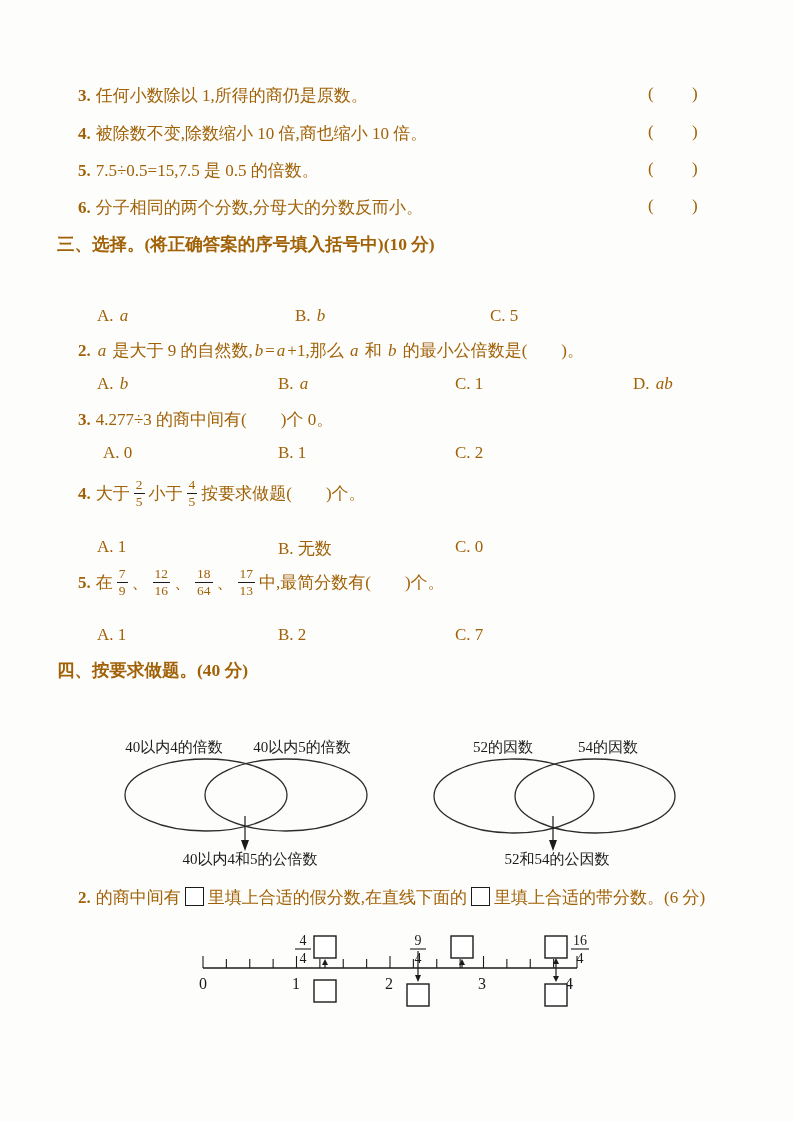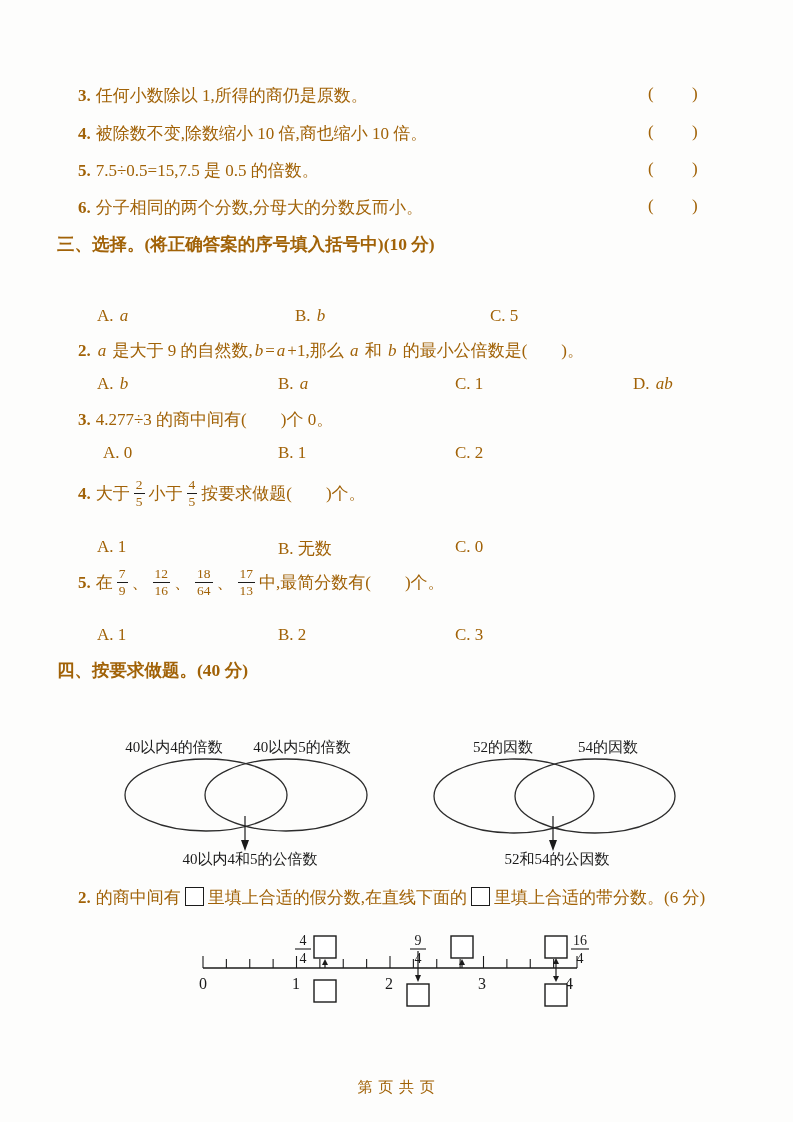--- a/index.html
+++ b/index.html
@@ -93,21 +93,21 @@
     <span class="option" style="left:278px"><span>B. 无数</span></span>
     <span class="option" style="left:455px"><span>C. 0</span></span>
   </div>
 
   <div class="row" style="top:568px">
     <span class="qnum">5.</span><span><span>在</span><span class="frac"><span class="fn">7</span><span class="fd">9</span></span><span>、</span><span class="frac"><span class="fn">12</span><span class="fd">16</span></span><span>、</span><span class="frac"><span class="fn">18</span><span class="fd">64</span></span><span>、</span><span class="frac"><span class="fn">17</span><span class="fd">13</span></span><span>中,最简分数有(　　)个。</span></span>
   </div>
   <div class="row" style="top:625px">
     <span class="option" style="left:97px"><span>A. 1</span></span>
     <span class="option" style="left:278px"><span>B. 2</span></span>
-    <span class="option" style="left:455px"><span>C. 3</span></span>
+    <span class="option" style="left:455px"><span>C. 7</span></span>
   </div>
 
   <div class="row h" style="top:658px">四、按要求做题。(40 分)</div>
 
 
   <svg class="fig" style="top:728px" width="793" height="142" viewBox="0 0 793 142">
     <g>
       <text class="vlabel" x="174" y="24" text-anchor="middle">40以内4的倍数</text>
       <text class="vlabel" x="302" y="24" text-anchor="middle">40以内5的倍数</text>
       <ellipse class="vellipse" cx="206" cy="67" rx="81" ry="36"></ellipse>
@@ -190,15 +190,14 @@
     <polygon class="ahead" points="556,57 553,51 559,51"></polygon>
     <rect class="abox" x="545" y="59" width="22" height="22"></rect>
 
     <g>
       <text class="nfrac" x="580" y="20" text-anchor="middle">16</text>
       <line class="fbar" x1="571" y1="24" x2="589" y2="24"></line>
       <text class="nfrac" x="580" y="38" text-anchor="middle">4</text>
     </g>
   </svg>
 
-  <div class="row footer" style="top:1078px">第 页 共 页</div>
 
 </div>
 
 </body></html>

